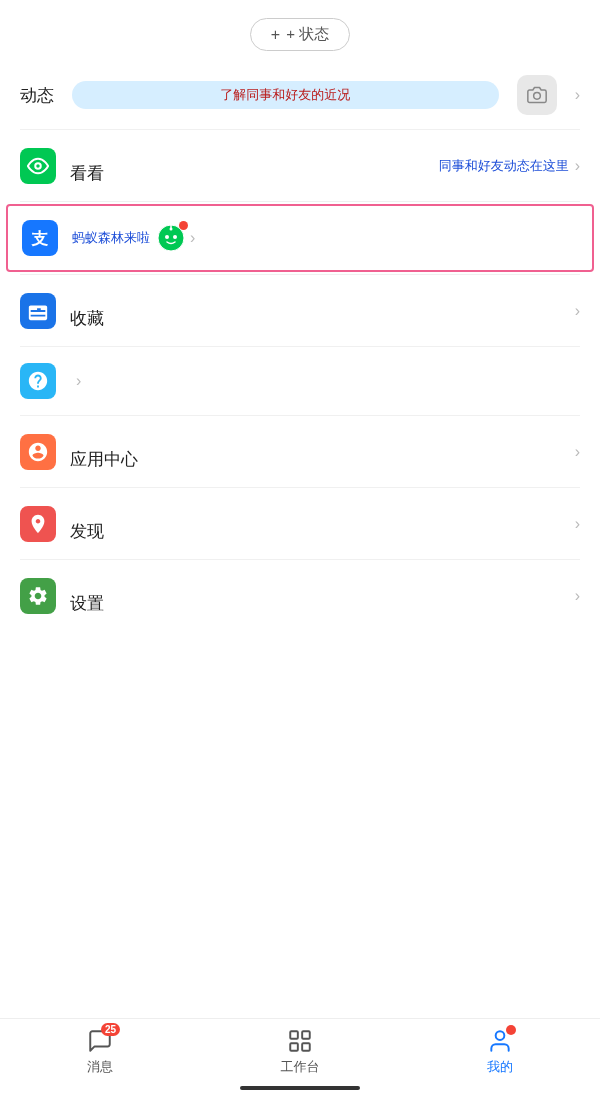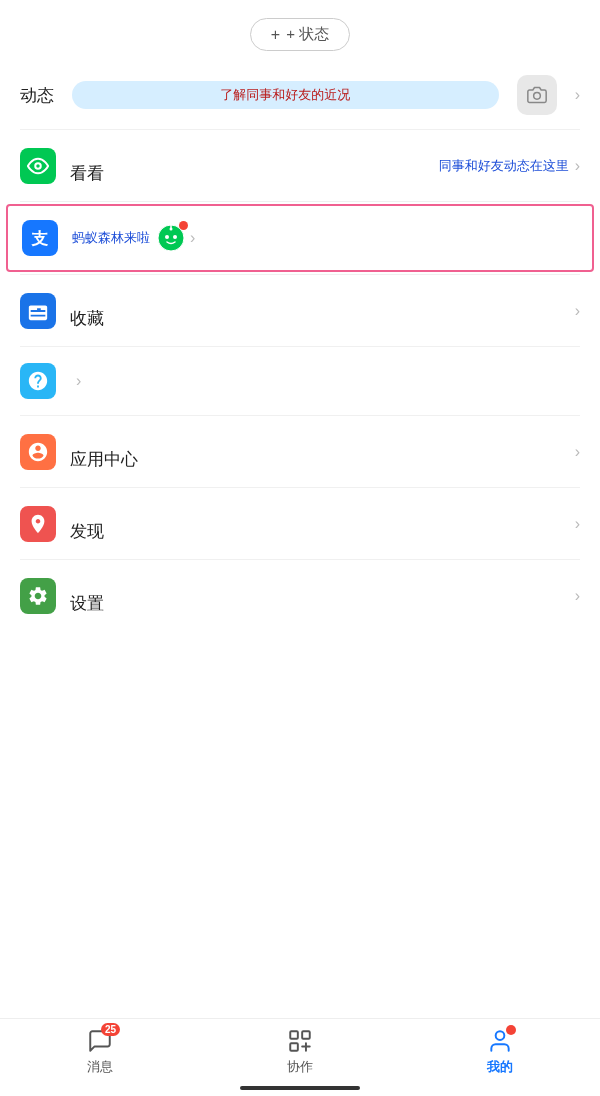--- a/index.html
+++ b/index.html
@@ -181,21 +181,21 @@
       justify-content: center;
       font-size: 22px;
       color: #555;
       position: relative;
     }
     .nav-icon.active { color: #1677ff; }
     .nav-label {
       font-size: 13px;
       color: #555;
     }
-    .nav-label.active { color: #1677ff; font-weight: bold; }
+    .nav-label.active { color: #1677ff; }
     .badge {
       position: absolute;
       top: -4px;
       right: -6px;
       background: #f44336;
       color: white;
       border-radius: 10px;
       font-size: 10px;
       padding: 1px 4px;
       font-weight: bold;
@@ -368,32 +368,32 @@
     <div class="nav-icon">
 
       <svg width="26" height="26" viewBox="0 0 24 24" fill="none" stroke="#555" stroke-width="1.8" stroke-linecap="round" stroke-linejoin="round">
         <path d="M21 15a2 2 0 0 1-2 2H7l-4 4V5a2 2 0 0 1 2-2h14a2 2 0 0 1 2 2z"></path>
       </svg>
       <span class="badge">25</span>
     </div>
     <span class="nav-label">消息</span>
   </div>
 
+
   <div class="nav-item">
     <div class="nav-icon">
       <svg width="26" height="26" viewBox="0 0 24 24" fill="none" stroke="#555" stroke-width="1.8" stroke-linecap="round" stroke-linejoin="round">
         <rect x="3" y="3" width="7" height="7" rx="1"></rect>
         <rect x="14" y="3" width="7" height="7" rx="1"></rect>
         <rect x="3" y="14" width="7" height="7" rx="1"></rect>
-        <path d="M14 17h7M17.5 14v7"></path>
-      </svg>
-    </div>
-    <span class="nav-label">协作</span>
-  </div>
-
+        <rect x="14" y="14" width="7" height="7" rx="1"></rect>
+      </svg>
+    </div>
+    <span class="nav-label">工作台</span>
+  </div>
 
 
   <div class="nav-item">
     <div class="nav-icon active">
       <svg width="26" height="26" viewBox="0 0 24 24" fill="none" stroke="#1677ff" stroke-width="1.8" stroke-linecap="round" stroke-linejoin="round">
         <path d="M20 21v-2a4 4 0 0 0-4-4H8a4 4 0 0 0-4 4v2"></path>
         <circle cx="12" cy="7" r="4"></circle>
       </svg>
       <div class="avatar-dot"></div>
     </div>

